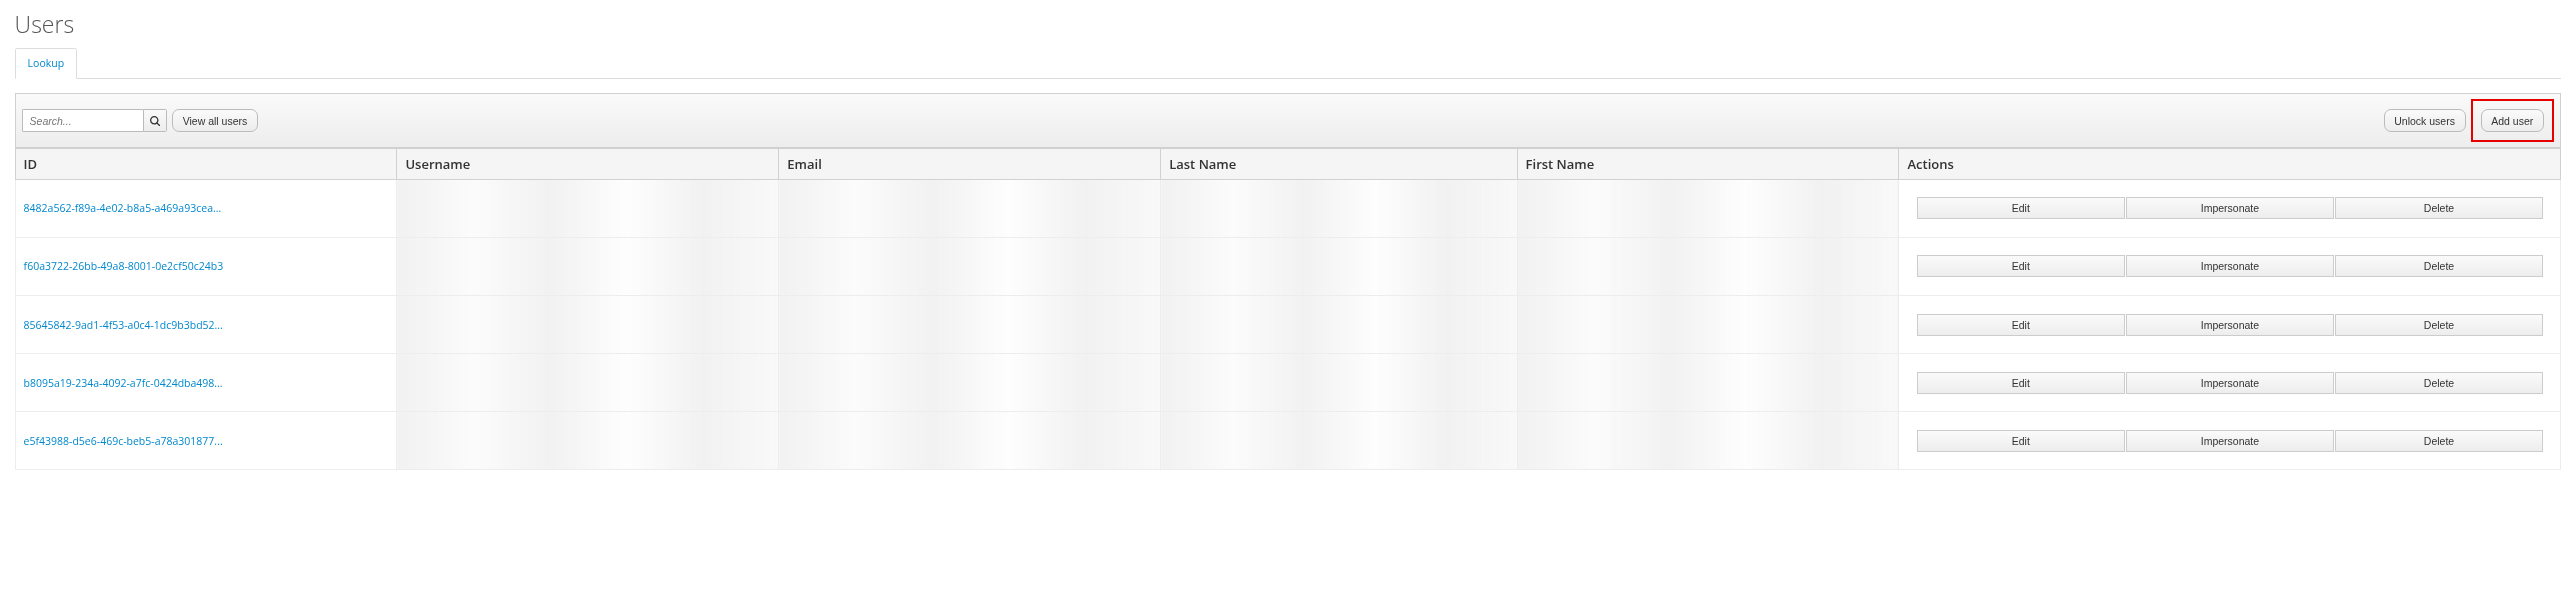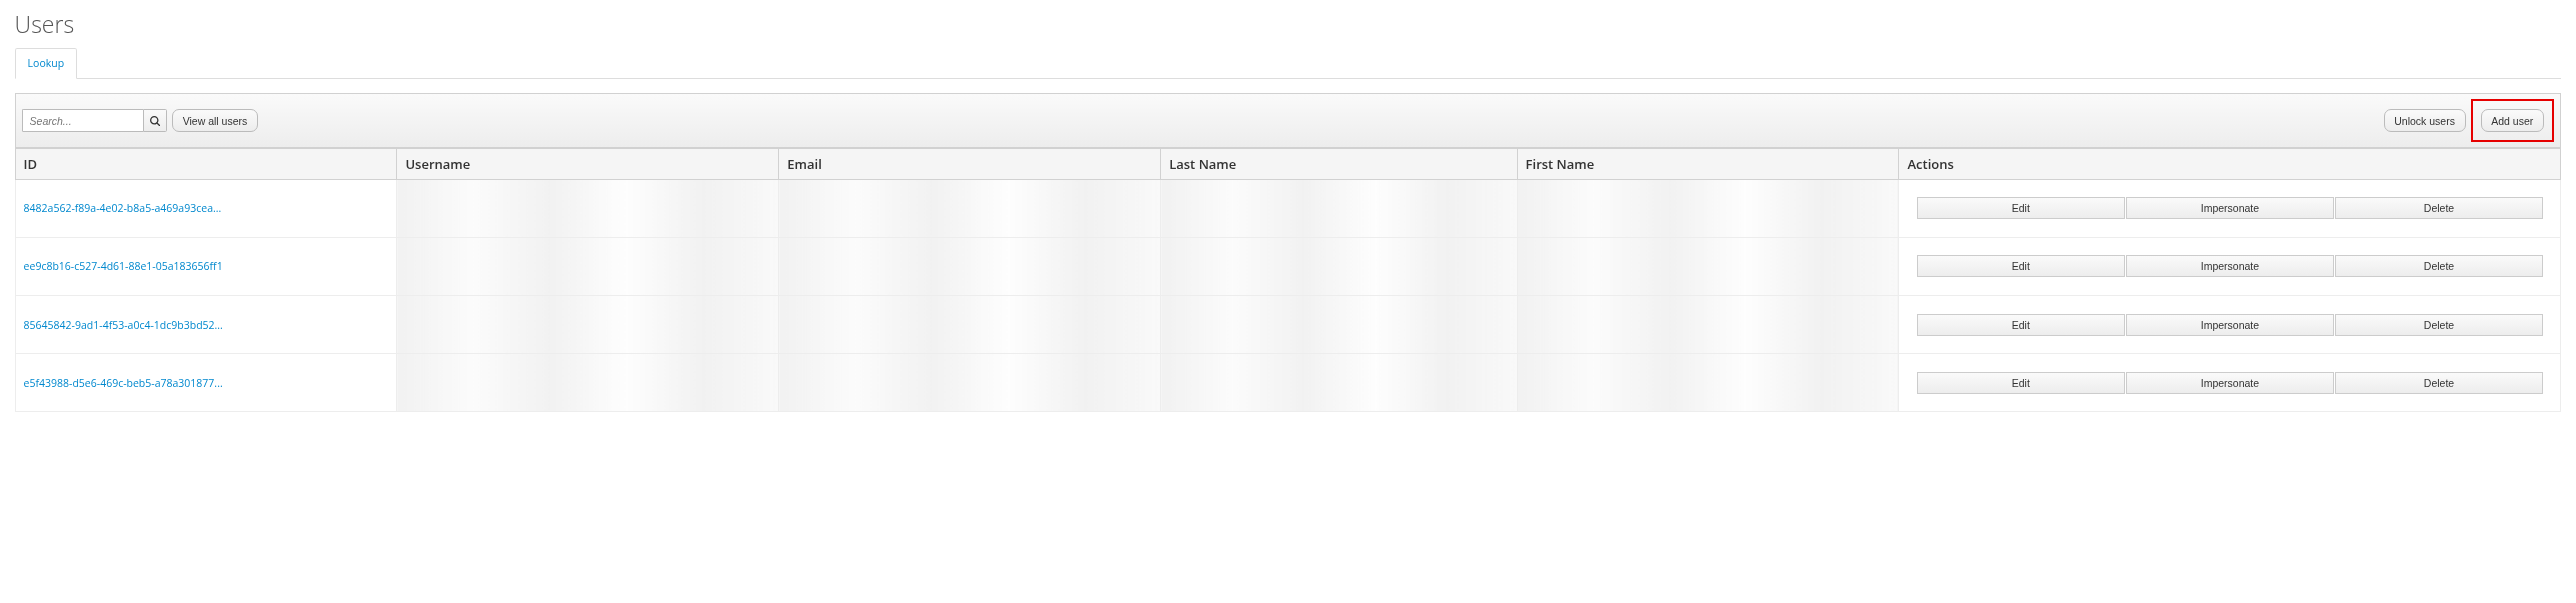--- a/index.html
+++ b/index.html
@@ -198,35 +198,49 @@
         <td class="blur-cell"></td>
         <td style="padding: 0.8px;">
           <div class="actions-cell">
             <button class="action-btn">Edit</button>
             <button class="action-btn">Impersonate</button>
             <button class="action-btn">Delete</button>
           </div>
         </td>
       </tr>
       <tr>
-        <td><a class="id-link">ee9c8b16-c527-4d61-88e1-05a183656ff1</a></td>
+        <td><a class="id-link">f60a3722-26bb-49a8-8001-0e2cf50c24b3</a></td>
         <td class="blur-cell"></td>
         <td class="blur-cell"></td>
         <td class="blur-cell"></td>
         <td class="blur-cell"></td>
         <td style="padding: 0.8px;">
           <div class="actions-cell">
             <button class="action-btn">Edit</button>
             <button class="action-btn">Impersonate</button>
             <button class="action-btn">Delete</button>
           </div>
         </td>
       </tr>
       <tr>
         <td><a class="id-link">85645842-9ad1-4f53-a0c4-1dc9b3bd52...</a></td>
+        <td class="blur-cell"></td>
+        <td class="blur-cell"></td>
+        <td class="blur-cell"></td>
+        <td class="blur-cell"></td>
+        <td style="padding: 0.8px;">
+          <div class="actions-cell">
+            <button class="action-btn">Edit</button>
+            <button class="action-btn">Impersonate</button>
+            <button class="action-btn">Delete</button>
+          </div>
+        </td>
+      </tr>
+      <tr>
+        <td><a class="id-link">b8095a19-234a-4092-a7fc-0424dba498...</a></td>
         <td class="blur-cell"></td>
         <td class="blur-cell"></td>
         <td class="blur-cell"></td>
         <td class="blur-cell"></td>
         <td style="padding: 0.8px;">
           <div class="actions-cell">
             <button class="action-btn">Edit</button>
             <button class="action-btn">Impersonate</button>
             <button class="action-btn">Delete</button>
           </div>

